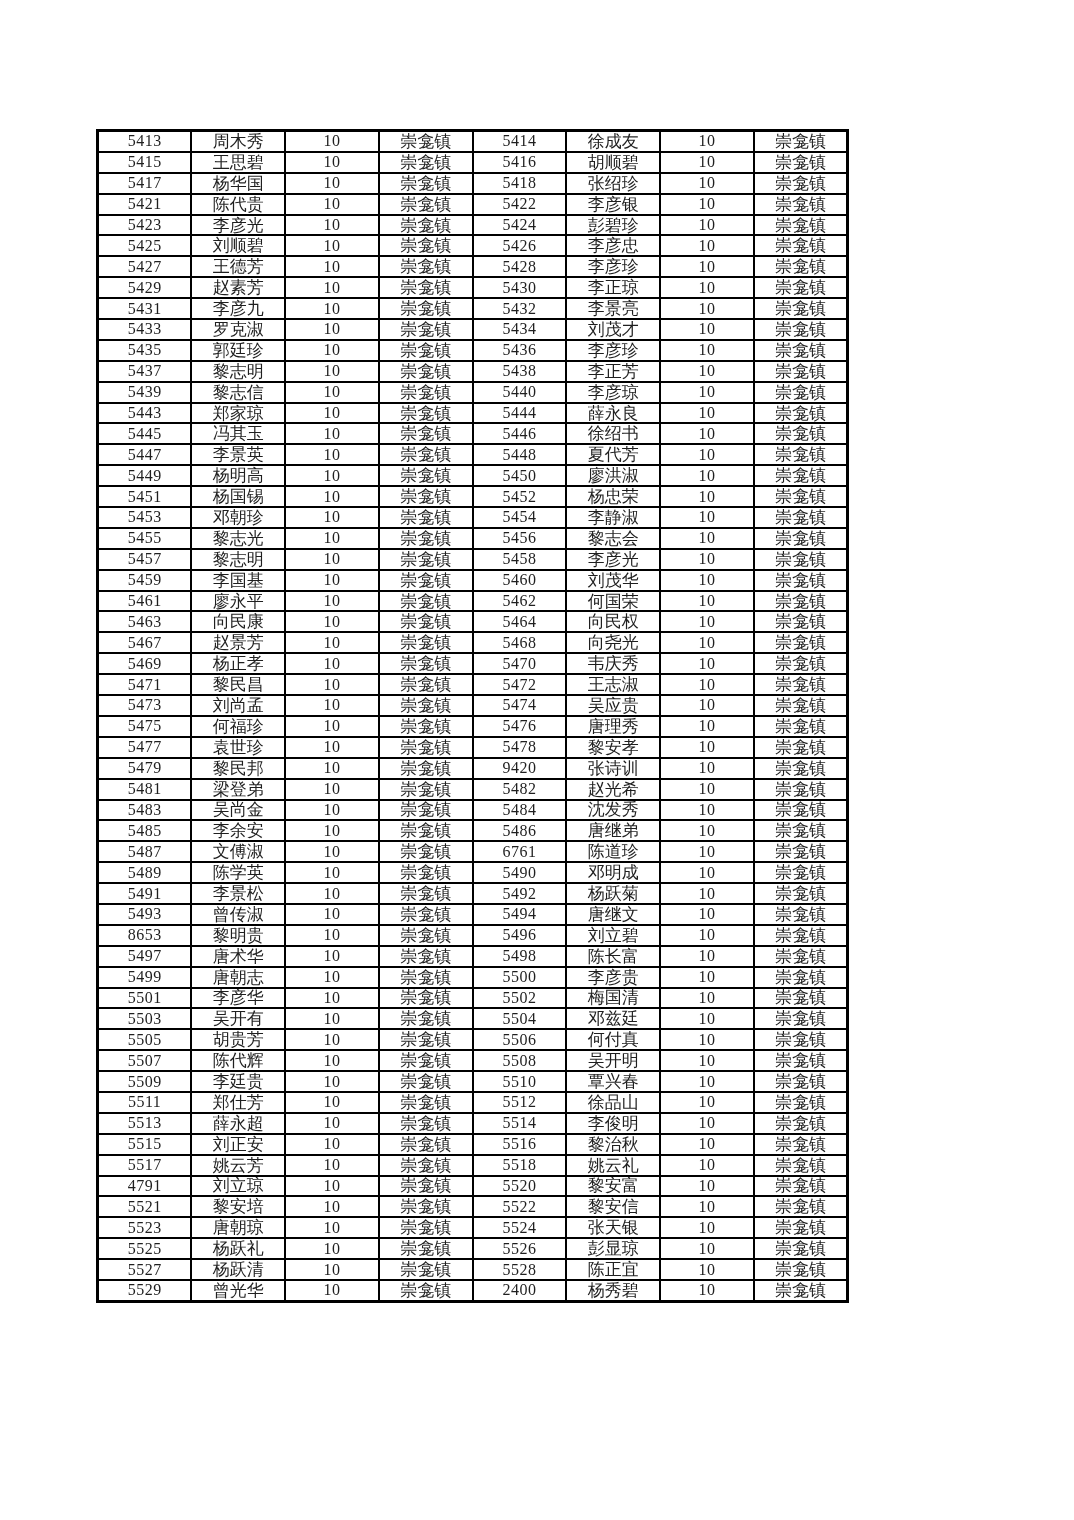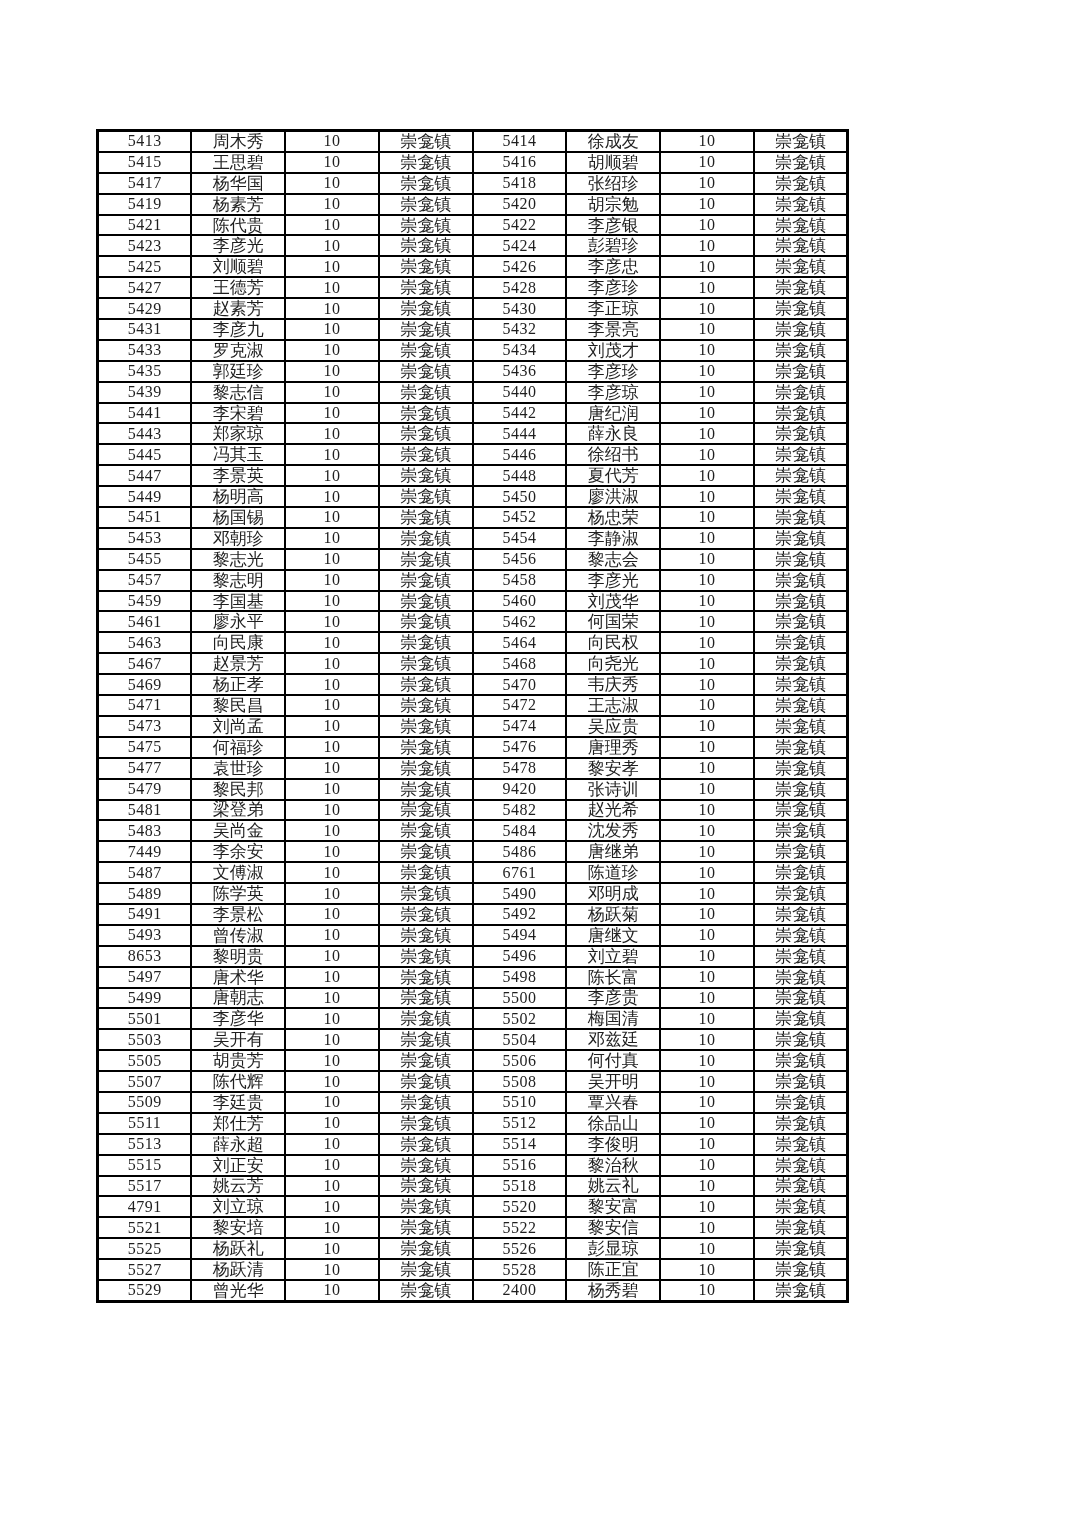--- a/index.html
+++ b/index.html
@@ -72,30 +72,20 @@
           <td class="id-cell">5417</td>
           <td class="name-cell">杨华国</td>
           <td class="amount-cell">10</td>
           <td class="town-cell">崇龛镇</td>
           <td class="id-cell">5418</td>
           <td class="name-cell">张绍珍</td>
           <td class="amount-cell">10</td>
           <td class="town-cell">崇龛镇</td>
         </tr>
         <tr>
-          <td class="id-cell">5419</td>
-          <td class="name-cell">杨素芳</td>
-          <td class="amount-cell">10</td>
-          <td class="town-cell">崇龛镇</td>
-          <td class="id-cell">5420</td>
-          <td class="name-cell">胡宗勉</td>
-          <td class="amount-cell">10</td>
-          <td class="town-cell">崇龛镇</td>
-        </tr>
-        <tr>
           <td class="id-cell">5421</td>
           <td class="name-cell">陈代贵</td>
           <td class="amount-cell">10</td>
           <td class="town-cell">崇龛镇</td>
           <td class="id-cell">5422</td>
           <td class="name-cell">李彦银</td>
           <td class="amount-cell">10</td>
           <td class="town-cell">崇龛镇</td>
         </tr>
         <tr>
@@ -162,40 +152,40 @@
           <td class="id-cell">5435</td>
           <td class="name-cell">郭廷珍</td>
           <td class="amount-cell">10</td>
           <td class="town-cell">崇龛镇</td>
           <td class="id-cell">5436</td>
           <td class="name-cell">李彦珍</td>
           <td class="amount-cell">10</td>
           <td class="town-cell">崇龛镇</td>
         </tr>
         <tr>
+          <td class="id-cell">5437</td>
+          <td class="name-cell">黎志明</td>
+          <td class="amount-cell">10</td>
+          <td class="town-cell">崇龛镇</td>
+          <td class="id-cell">5438</td>
+          <td class="name-cell">李正芳</td>
+          <td class="amount-cell">10</td>
+          <td class="town-cell">崇龛镇</td>
+        </tr>
+        <tr>
           <td class="id-cell">5439</td>
           <td class="name-cell">黎志信</td>
           <td class="amount-cell">10</td>
           <td class="town-cell">崇龛镇</td>
           <td class="id-cell">5440</td>
           <td class="name-cell">李彦琼</td>
           <td class="amount-cell">10</td>
           <td class="town-cell">崇龛镇</td>
         </tr>
         <tr>
-          <td class="id-cell">5441</td>
-          <td class="name-cell">李宋碧</td>
-          <td class="amount-cell">10</td>
-          <td class="town-cell">崇龛镇</td>
-          <td class="id-cell">5442</td>
-          <td class="name-cell">唐纪润</td>
-          <td class="amount-cell">10</td>
-          <td class="town-cell">崇龛镇</td>
-        </tr>
-        <tr>
           <td class="id-cell">5443</td>
           <td class="name-cell">郑家琼</td>
           <td class="amount-cell">10</td>
           <td class="town-cell">崇龛镇</td>
           <td class="id-cell">5444</td>
           <td class="name-cell">薛永良</td>
           <td class="amount-cell">10</td>
           <td class="town-cell">崇龛镇</td>
         </tr>
         <tr>
@@ -382,21 +372,21 @@
           <td class="id-cell">5483</td>
           <td class="name-cell">吴尚金</td>
           <td class="amount-cell">10</td>
           <td class="town-cell">崇龛镇</td>
           <td class="id-cell">5484</td>
           <td class="name-cell">沈发秀</td>
           <td class="amount-cell">10</td>
           <td class="town-cell">崇龛镇</td>
         </tr>
         <tr>
-          <td class="id-cell">7449</td>
+          <td class="id-cell">5485</td>
           <td class="name-cell">李余安</td>
           <td class="amount-cell">10</td>
           <td class="town-cell">崇龛镇</td>
           <td class="id-cell">5486</td>
           <td class="name-cell">唐继弟</td>
           <td class="amount-cell">10</td>
           <td class="town-cell">崇龛镇</td>
         </tr>
         <tr>
           <td class="id-cell">5487</td>
@@ -568,20 +558,30 @@
           <td class="amount-cell">10</td>
           <td class="town-cell">崇龛镇</td>
         </tr>
         <tr>
           <td class="id-cell">5521</td>
           <td class="name-cell">黎安培</td>
           <td class="amount-cell">10</td>
           <td class="town-cell">崇龛镇</td>
           <td class="id-cell">5522</td>
           <td class="name-cell">黎安信</td>
+          <td class="amount-cell">10</td>
+          <td class="town-cell">崇龛镇</td>
+        </tr>
+        <tr>
+          <td class="id-cell">5523</td>
+          <td class="name-cell">唐朝琼</td>
+          <td class="amount-cell">10</td>
+          <td class="town-cell">崇龛镇</td>
+          <td class="id-cell">5524</td>
+          <td class="name-cell">张天银</td>
           <td class="amount-cell">10</td>
           <td class="town-cell">崇龛镇</td>
         </tr>
         <tr>
           <td class="id-cell">5525</td>
           <td class="name-cell">杨跃礼</td>
           <td class="amount-cell">10</td>
           <td class="town-cell">崇龛镇</td>
           <td class="id-cell">5526</td>
           <td class="name-cell">彭显琼</td>

